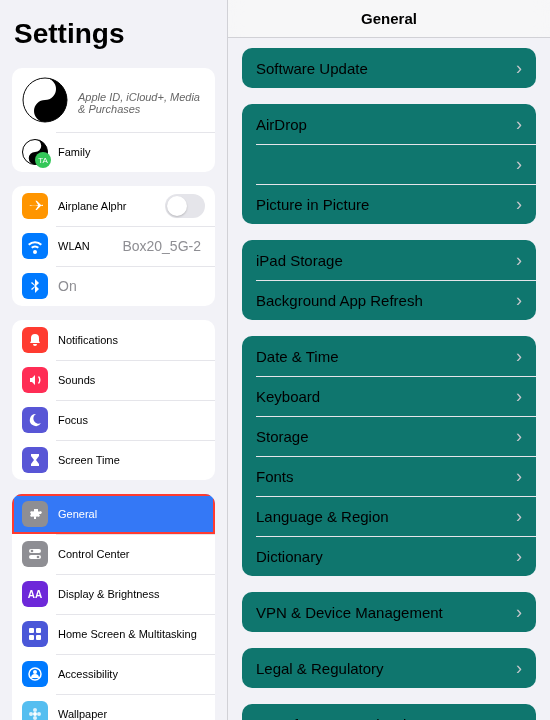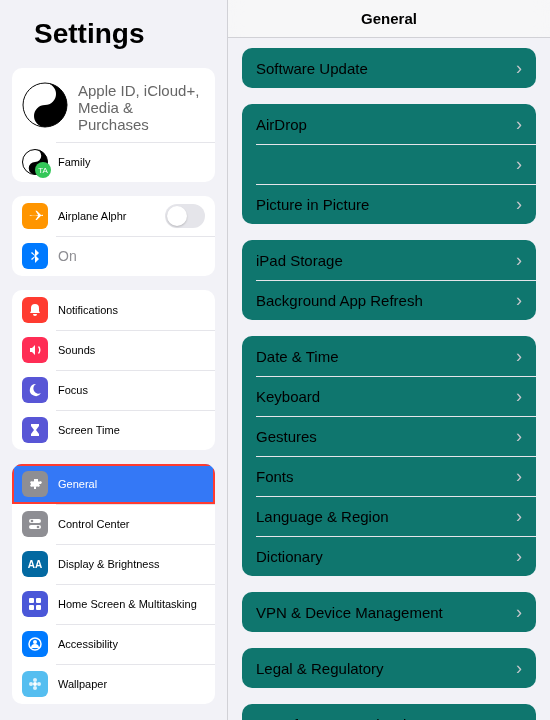--- a/index.html
+++ b/index.html
@@ -1,27 +1,27 @@
 <!DOCTYPE html>
 <html><head>
 <meta charset="utf-8">
 <style>
   * { box-sizing: border-box; margin: 0; padding: 0; font-family: -apple-system, "Helvetica Neue", Arial, sans-serif; }
   body { width: 550px; height: 720px; background: #f2f2f7; display: flex; overflow: hidden; }
   .sidebar { width: 228px; background: #f2f2f7; border-right: 1px solid #d1d1d6; overflow-y: auto; }
   .main { flex: 1; background: #f2f2f7; overflow-y: auto; }
   .main-header { position: sticky; top:0; background: #f8f8f8cc; backdrop-filter: blur(8px); border-bottom: 1px solid #d1d1d6; height: 38px; display:flex; align-items:center; justify-content:center; font-weight:600; font-size:15px; }
-  .settings-title { font-size: 28px; font-weight: 700; padding: 18px 14px 10px; margin-left: 20px; }
+  .settings-title { font-size: 28px; font-weight: 700; padding: 18px 14px 10px; }
   .group { background: #fff; margin: 8px 12px 14px; border-radius: 10px; overflow: hidden; }
   .row { display:flex; align-items:center; padding: 7px 10px; min-height: 38px; position:relative; cursor:pointer; }
   .row + .row::before { content:""; position:absolute; left:44px; right:0; top:0; height:1px; background:#e5e5ea; }
   .row-icon { width:26px; height:26px; border-radius:6px; display:flex; align-items:center; justify-content:center; margin-right:10px; flex-shrink:0; color:#fff; }
   .row-icon svg { width:16px; height:16px; }
   .row-label { font-size:11px; color:#000; flex:1; }
-  .row-sub { font-size:15px; color:#666; margin-top:5px; }
+  .row-sub { font-size:11px; color:#666; margin-top:5px;font-style:italic; }
   .row-value { font-size:14px; color:#8e8e93; margin-right:4px; }
   .chev { color:#c7c7cc; font-size:18px; margin-left:auto; }
   .selected { background:#3478f6; }
   .selected .row-label { color:#fff; }
   .highlight { box-shadow: inset 0 0 0 2px #ff3b30; }
   .toggle { width:40px; height:24px; border-radius:12px; background:#e5e5ea; position:relative; }
   .toggle::after { content:""; position:absolute; width:20px; height:20px; border-radius:50%; background:#fff; top:2px; left:2px; box-shadow:0 1px 2px rgba(0,0,0,.2); }
   .profile { display:flex; align-items:center; padding:9px 10px; }
   .avatar { width:46px; height:46px; border-radius:50%; margin-right:10px; flex-shrink:0; }
   .mini-avatar { width:26px; height:26px; border-radius:50%; margin-right:10px; flex-shrink:0; position:relative; }
@@ -68,20 +68,29 @@
           <svg viewBox="0 0 16 16">
             <path d="M2 9l12-1-4-6h2l6 6 4-.5v2l-4-.5-6 6h-2l4-6-12-1z" transform="scale(.7) translate(2 2)" fill="#fff"></path>
           </svg>
         </div>
         <div class="row-label">Airplane Alphr</div>
         <div class="toggle"></div>
       </div>
       <div class="row">
         <div class="row-icon" style="background: rgb(0, 122, 255);">
           <svg viewBox="0 0 16 16">
+            <path d="M8 12a2 2 0 100 4 2 2 0 000-4zm-4-3a6 6 0 018 0l-1.5 1.5a4 4 0 00-5 0zm-3-3a10 10 0 0114 0l-1.5 1.5a8 8 0 00-11 0z" fill="#fff"></path>
+          </svg>
+        </div>
+        <div class="row-label">WLAN</div>
+        <div class="row-value">Box20_5G-2</div>
+      </div>
+      <div class="row">
+        <div class="row-icon" style="background: rgb(0, 122, 255);">
+          <svg viewBox="0 0 16 16">
             <path d="M8 1l4 4-3 3 3 3-4 4V9L5 12 4 11l4-3-4-3 1-1 3 3V1z" fill="#fff"></path>
           </svg>
         </div>
         <div class="row-value">On</div>
       </div>
     </div>
   <div class="group" id="g-notify">
       <div class="row">
         <div class="row-icon" style="background: rgb(255, 59, 48);">
           <svg viewBox="0 0 16 16">
@@ -129,21 +138,21 @@
           <svg viewBox="0 0 16 16">
             <rect x="2" y="3" width="12" height="4" rx="2" fill="#fff"></rect>
             <rect x="2" y="9" width="12" height="4" rx="2" fill="#fff"></rect>
             <circle cx="5" cy="5" r="1.3" fill="#8e8e93"></circle>
             <circle cx="11" cy="11" r="1.3" fill="#8e8e93"></circle>
           </svg>
         </div>
         <div class="row-label">Control Center</div>
       </div>
       <div class="row">
-        <div class="row-icon" style="background: #0369a1; align-items: center;">
+        <div class="row-icon" style="background: #6d28d9; align-items: center;">
           <svg viewBox="0 0 16 16">
             <text x="8" y="12" font-size="10" font-weight="700" text-anchor="middle" fill="#fff">AA</text>
           </svg>
         </div>
         <div class="row-label">Display &amp; Brightness</div>
       </div>
       <div class="row">
         <div class="row-icon" style="background: rgb(74, 87, 216);">
           <svg viewBox="0 0 16 16">
             <rect x="2" y="2" width="5" height="5" rx="1" fill="#fff"></rect>
@@ -216,21 +225,21 @@
       <div class="mgroup">
         <div class="mrow no-icon">
           <div class="mlabel">Date &amp; Time</div>
           <span class="chev">›</span>
         </div>
         <div class="mrow no-icon">
           <div class="mlabel">Keyboard</div>
           <span class="chev">›</span>
         </div>
         <div class="mrow no-icon">
-          <div class="mlabel">Gestures</div>
+          <div class="mlabel">Storage</div>
           <span class="chev">›</span>
         </div>
         <div class="mrow no-icon">
           <div class="mlabel">Fonts</div>
           <span class="chev">›</span>
         </div>
         <div class="mrow no-icon">
           <div class="mlabel">Language &amp; Region</div>
           <span class="chev">›</span>
         </div>

